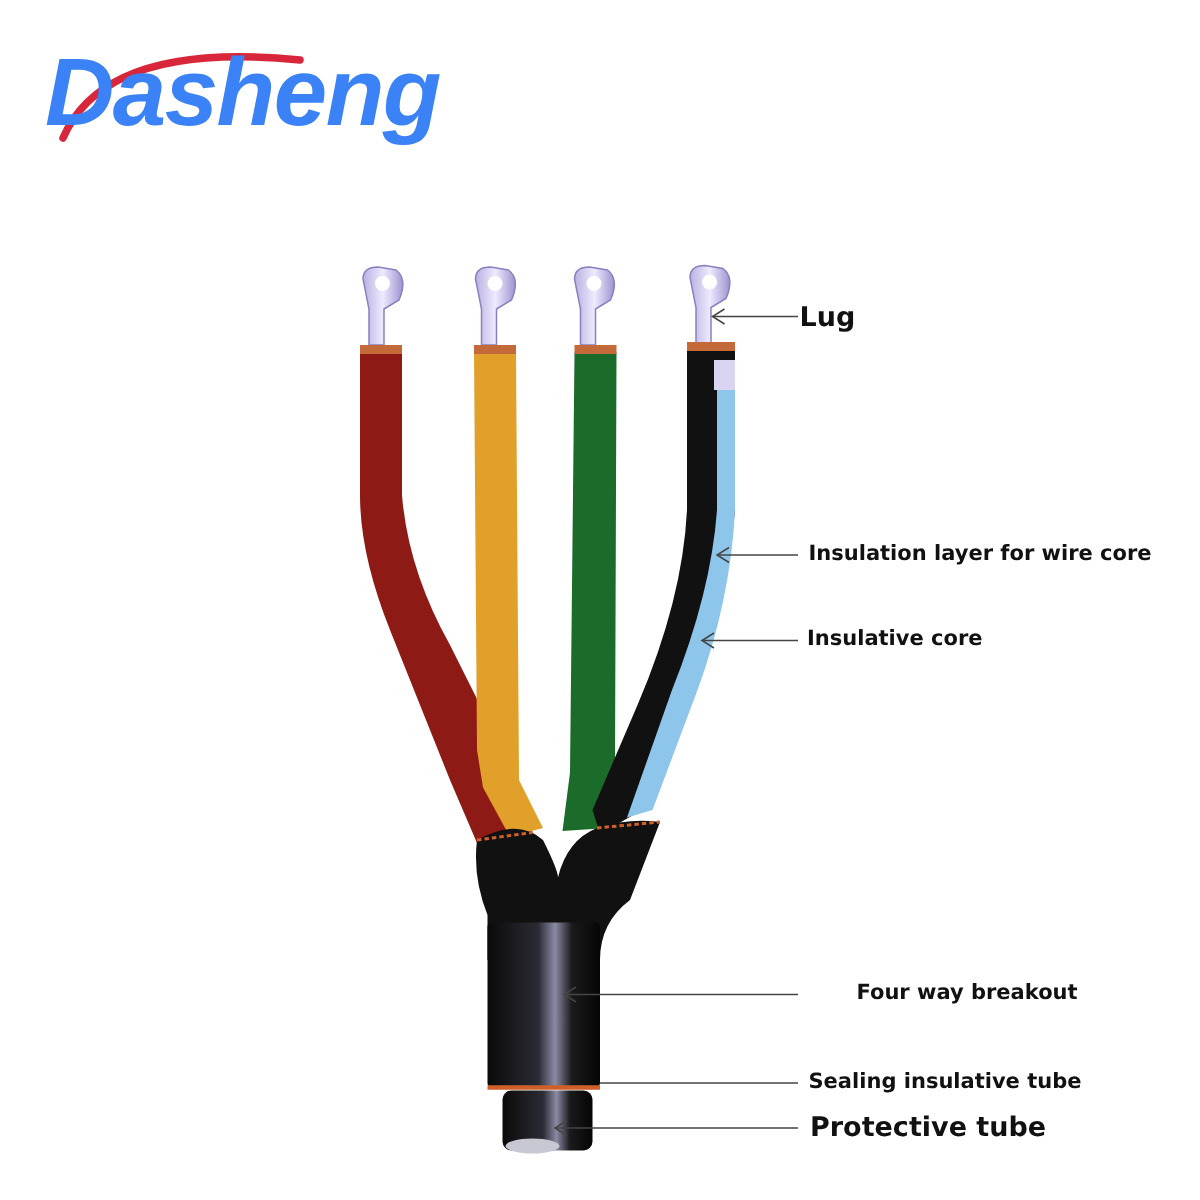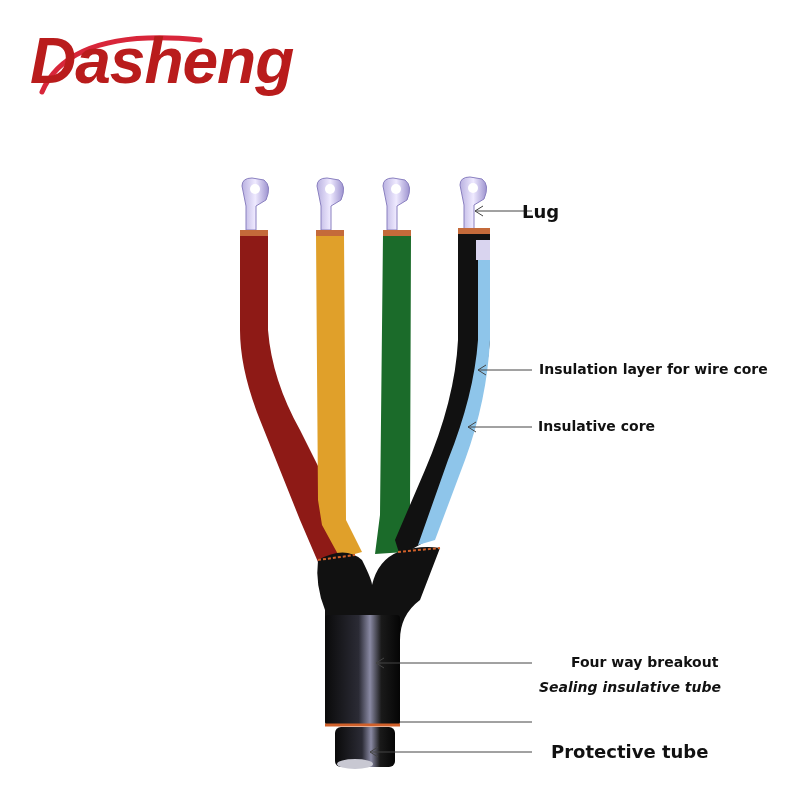--- a/index.html
+++ b/index.html
@@ -1,18 +1,18 @@
 <!DOCTYPE html>
 <html><head>
   <meta charset="utf-8">
   <style>
     html, body { margin: 0; padding: 0; background: #ffffff; }
     body { width: 800px; height: 800px; position: relative; overflow: hidden; font-family: "DejaVu Sans", sans-serif; }
     .logo { position: absolute; left: 30px; top: 22px; width: 300px; height: 110px; }
-    .logo-text { position: absolute; left: 30px; top: 24px; font-family: "Liberation Sans", sans-serif; font-weight: bold; font-style: italic; font-size: 64px; color: #b91c1c; letter-spacing: -1px; }
+    .logo-text { position: absolute; left: 30px; top: 24px; font-family: "Liberation Sans", sans-serif; font-weight: bold; font-style: italic; font-size: 64px; color: #3b82f6; letter-spacing: -1px; }
     .diagram { position: absolute; left: 0; top: 0; width: 800px; height: 800px; }
     .label { position: absolute; font-family: "DejaVu Sans", sans-serif; font-weight: bold; color: #111; white-space: nowrap; }
     .l-sm { font-size: 14px; }
     .l-lug { font-size: 18px; }
     .l-prot { font-size: 18px; }
   </style>
 </head>
 <body>
 
 <div>
@@ -87,18 +87,18 @@
     <line x1="468" y1="427" x2="532" y2="427"></line>
       <polyline points="476,422 468,427 476,432"></polyline>
     <line x1="376" y1="663" x2="532" y2="663"></line>
       <polyline points="384,658 376,663 384,668"></polyline>
     <line x1="400" y1="722" x2="532" y2="722"></line>
     <line x1="370" y1="752" x2="532" y2="752"></line>
       <polyline points="378,747 370,752 378,757"></polyline>
   </g>
 </svg>
 
-<div class="label l-lug" style="left:522px; top:201px;">Lug</div>
+<div class="label l-lug" style="left:533px; top:201px;">Lug</div>
 <div class="label l-sm" style="left:539px; top:361px;">Insulation layer for wire core</div>
 <div class="label l-sm" style="left:538px; top:418px;">Insulative core</div>
 <div class="label l-sm" style="left:571px; top:654px;">Four way breakout</div>
-<div class="label l-sm" style="left:539px; top:679px;font-style:italic;">Sealing insulative tube</div>
-<div class="label l-prot" style="left:540px; top:741px;margin-left:11px;">Protective tube</div>
+<div class="label l-sm" style="left:539px; top:713px;">Sealing insulative tube</div>
+<div class="label l-prot" style="left:540px; top:741px;">Protective tube</div>
 
 </body></html>

